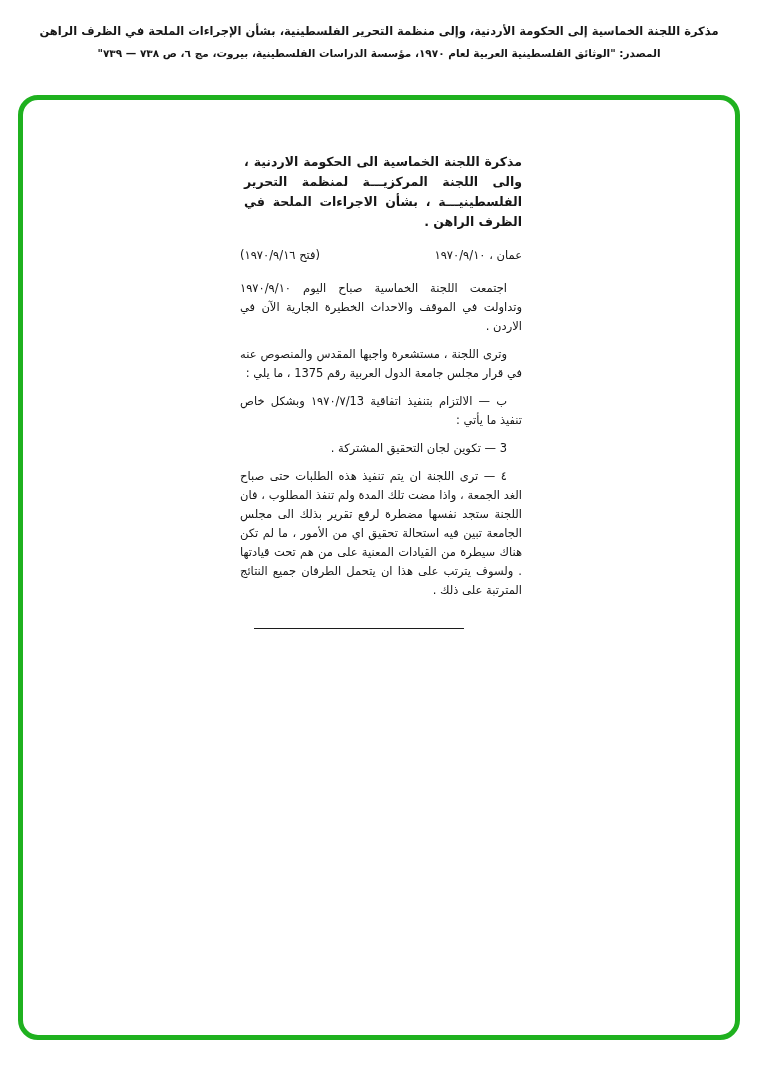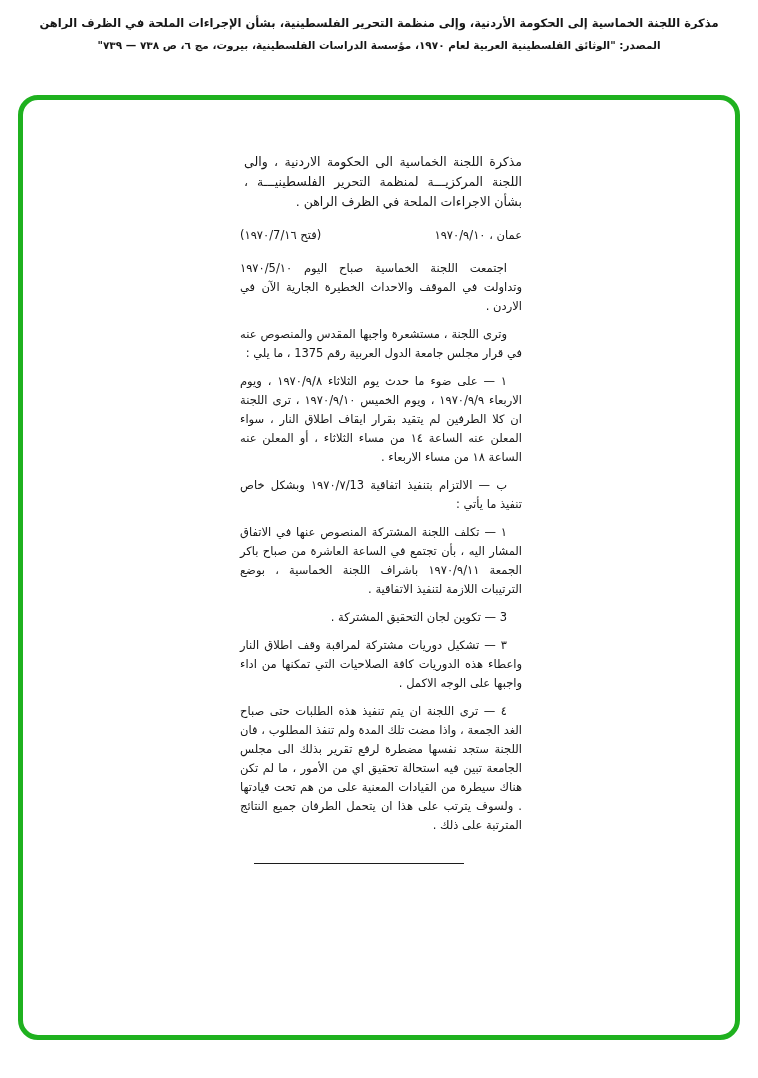--- a/index.html
+++ b/index.html
@@ -12,21 +12,21 @@
     width:758px;height:1078px;
     background:#ffffff;
     position:relative;
     overflow:hidden;
     font-family:"DejaVu Sans",sans-serif;
     color:var(--ink);
   }
   
   .top-header{
     position:absolute;
-    top:12px;left:20px;right:20px;
+    top:20px;left:20px;right:20px;
     text-align:center;
     direction:rtl;
   }
   .top-header .h-line1{
     font-size:11.5px;
     font-weight:bold;
     line-height:22px;
     letter-spacing:0;
   }
   .top-header .h-line2{
@@ -47,21 +47,21 @@
   .doc-content{
     position:absolute;
     left:240px;top:152px;
     width:282px;
     direction:rtl;
     text-align:justify;
     font-size:11.5px;
     line-height:19px;
   }
   .doc-title{
-    font-weight:normal;
+    font-weight:bold;
     font-size:12.5px;
     line-height:20px;
     margin:0 0 14px 4px;
     text-align:justify;
   }
   .dateline{
     display:flex;
     justify-content:space-between;
     align-items:baseline;
     margin:0 0 14px 0;
@@ -89,27 +89,24 @@
 </div>
 
 <div class="doc-frame"></div>
 
 <div class="doc-content">
 
   <div class="doc-title">مذكرة اللجنة الخماسية الى الحكومة الاردنية ، والى اللجنة المركزيـــة لمنظمة التحرير الفلسطينيـــة ، بشأن الاجراءات الملحة في الظرف الراهن .</div>
 
   <div class="dateline">
     <span class="date-right">عمان ، ١٩٧٠/٩/١٠</span>
-    <span class="date-left">(فتح ١٩٧٠/7/١٦)</span>
+    <span class="date-left">(فتح ١٩٧٠/٩/١٦)</span>
   </div>
 
-  <p class="para">اجتمعت اللجنة الخماسية صباح اليوم ١٩٧٠/5/١٠ وتداولت في الموقف والاحداث الخطيرة الجارية الآن في الاردن .</p>
+  <p class="para">اجتمعت اللجنة الخماسية صباح اليوم ١٩٧٠/٩/١٠ وتداولت في الموقف والاحداث الخطيرة الجارية الآن في الاردن .</p>
   <p class="para">وترى اللجنة ، مستشعرة واجبها المقدس والمنصوص عنه في قرار مجلس جامعة الدول العربية رقم 1375 ، ما يلي :</p>
-  <p class="para">١ — على ضوء ما حدث يوم الثلاثاء ١٩٧٠/٩/٨ ، ويوم الاربعاء ١٩٧٠/٩/٩ ، ويوم الخميس ١٩٧٠/٩/١٠ ، ترى اللجنة ان كلا الطرفين لم يتقيد بقرار ايقاف اطلاق النار ، سواء المعلن عنه الساعة ١٤ من مساء الثلاثاء ، أو المعلن عنه الساعة ١٨ من مساء الاربعاء .</p>
   <p class="para">ب — الالتزام بتنفيذ اتفاقية ١٩٧٠/٧/13 وبشكل خاص تنفيذ ما يأتي :</p>
-  <p class="para">١ — تكلف اللجنة المشتركة المنصوص عنها في الاتفاق المشار اليه ، بأن تجتمع في الساعة العاشرة من صباح باكر الجمعة ١٩٧٠/٩/١١ باشراف اللجنة الخماسية ، بوضع الترتيبات اللازمة لتنفيذ الاتفاقية .</p>
   <p class="para">3 — تكوين لجان التحقيق المشتركة .</p>
-  <p class="para">٣ — تشكيل دوريات مشتركة لمراقبة وقف اطلاق النار واعطاء هذه الدوريات كافة الصلاحيات التي تمكنها من اداء واجبها على الوجه الاكمل .</p>
   <p class="para">٤ — ترى اللجنة ان يتم تنفيذ هذه الطلبات حتى صباح الغد الجمعة ، واذا مضت تلك المدة ولم تنفذ المطلوب ، فان اللجنة ستجد نفسها مضطرة لرفع تقرير بذلك الى مجلس الجامعة تبين فيه استحالة تحقيق اي من الأمور ، ما لم تكن هناك سيطرة من القيادات المعنية على من هم تحت قيادتها . ولسوف يترتب على هذا ان يتحمل الطرفان جميع النتائج المترتبة على ذلك .</p>
 
   <hr class="end-rule">
 
 </div>
 
 </body></html>

